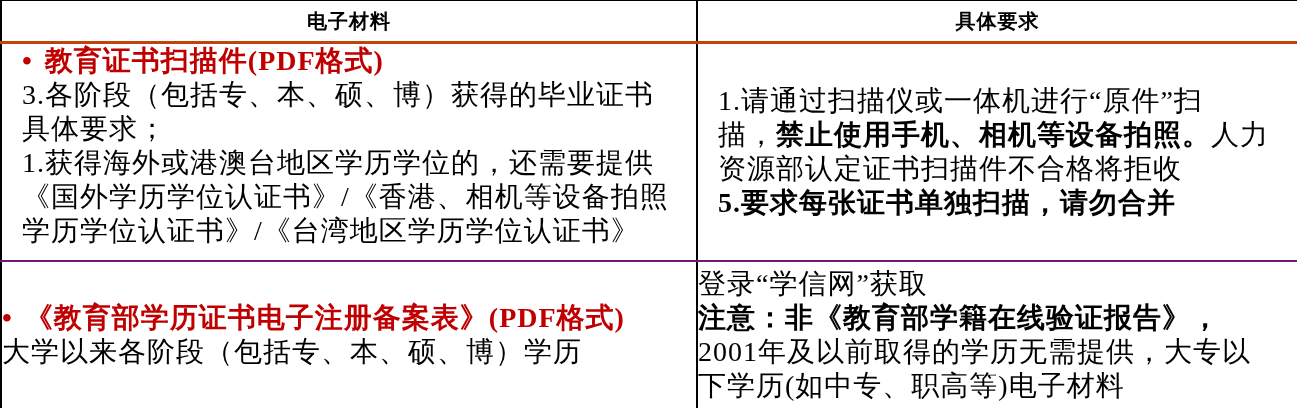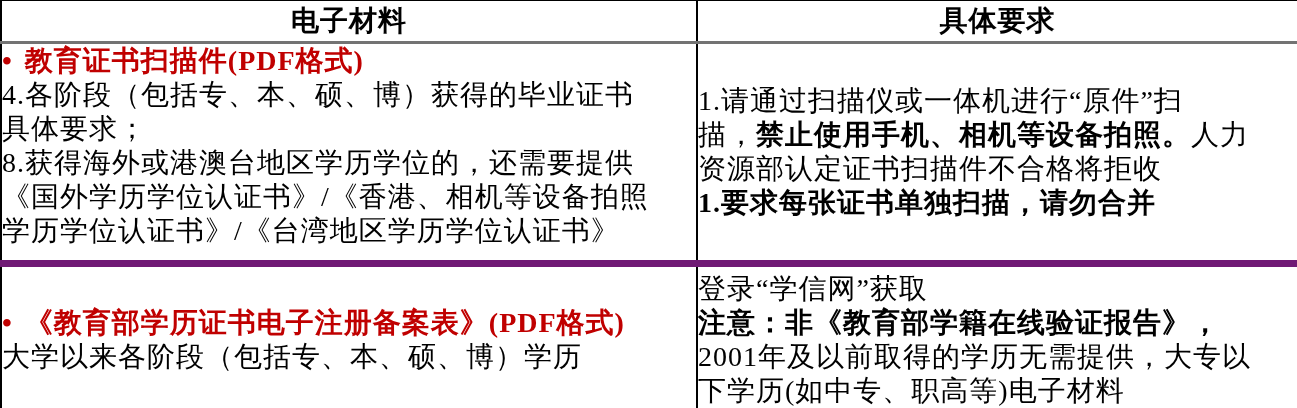--- a/index.html
+++ b/index.html
@@ -25,29 +25,29 @@
   }
   table.doc-table th,
   table.doc-table td {
     border: 2px solid #000000;
     padding: 0;
     overflow: hidden;
   }
   
   tr.header-row th {
     border-top: 1px solid #000000;
-    border-bottom: 3px solid #737373;
+    border-bottom: 3px solid #c2410c;
     height: 40px;
     font-weight: bold;
     text-align: center;
     vertical-align: middle;
-    font-size: 28px;
+    font-size: 20px;
   }
   
-  tr.body-row-1 td { border-bottom: 7px solid #701a75; height: 216px; }
+  tr.body-row-1 td { border-bottom: 2px solid #701a75; height: 216px; padding-left: 20px; }
   tr.body-row-2 td { border-bottom: 3px solid #000000; height: 146px; }
 
   td.cell-left  { width: 692px; padding-left: 6px; padding-right: 2px; }
   td.cell-right { padding-left: 10px; padding-right: 2px; }
 
   td.v-top    { vertical-align: top; padding-top: 6px; }
   td.v-middle { vertical-align: middle; margin-left: 40px; }
 
   .line {
     line-height: 34px;
@@ -79,31 +79,31 @@
         <th>电子材料</th>
         <th>具体要求</th>
       </tr>
     </thead>
     <tbody>
       <tr class="body-row-1">
         <td class="cell-left v-top">
           <div class="line red-title">
             <span class="bullet">•</span><span>教育证书扫描件(PDF格式)</span>
           </div>
-          <div class="line">4.各阶段（包括专、本、硕、博）获得的毕业证书</div>
+          <div class="line">3.各阶段（包括专、本、硕、博）获得的毕业证书</div>
           <div class="line">具体要求；</div>
-          <div class="line">8.获得海外或港澳台地区学历学位的，还需要提供</div>
+          <div class="line">1.获得海外或港澳台地区学历学位的，还需要提供</div>
           <div class="line">《国外学历学位认证书》/《香港、相机等设备拍照</div>
           <div class="line">学历学位认证书》/《台湾地区学历学位认证书》</div>
         </td>
         <td class="cell-right v-middle">
           <div class="line">1.请通过扫描仪或一体机进行“原件”扫</div>
           <div class="line"><span>描，</span><b>禁止使用手机、相机等设备拍照。</b><span>人力</span></div>
           <div class="line">资源部认定证书扫描件不合格将拒收</div>
-          <div class="line bold">1.要求每张证书单独扫描，请勿合并</div>
+          <div class="line bold">5.要求每张证书单独扫描，请勿合并</div>
         </td>
       </tr>
       <tr class="body-row-2">
         <td class="cell-left v-middle">
           <div class="line red-title">
             <span class="bullet">•</span><span>《教育部学历证书电子注册备案表》(PDF格式)</span>
           </div>
           <div class="line">大学以来各阶段（包括专、本、硕、博）学历</div>
         </td>
         <td class="cell-right v-middle">

